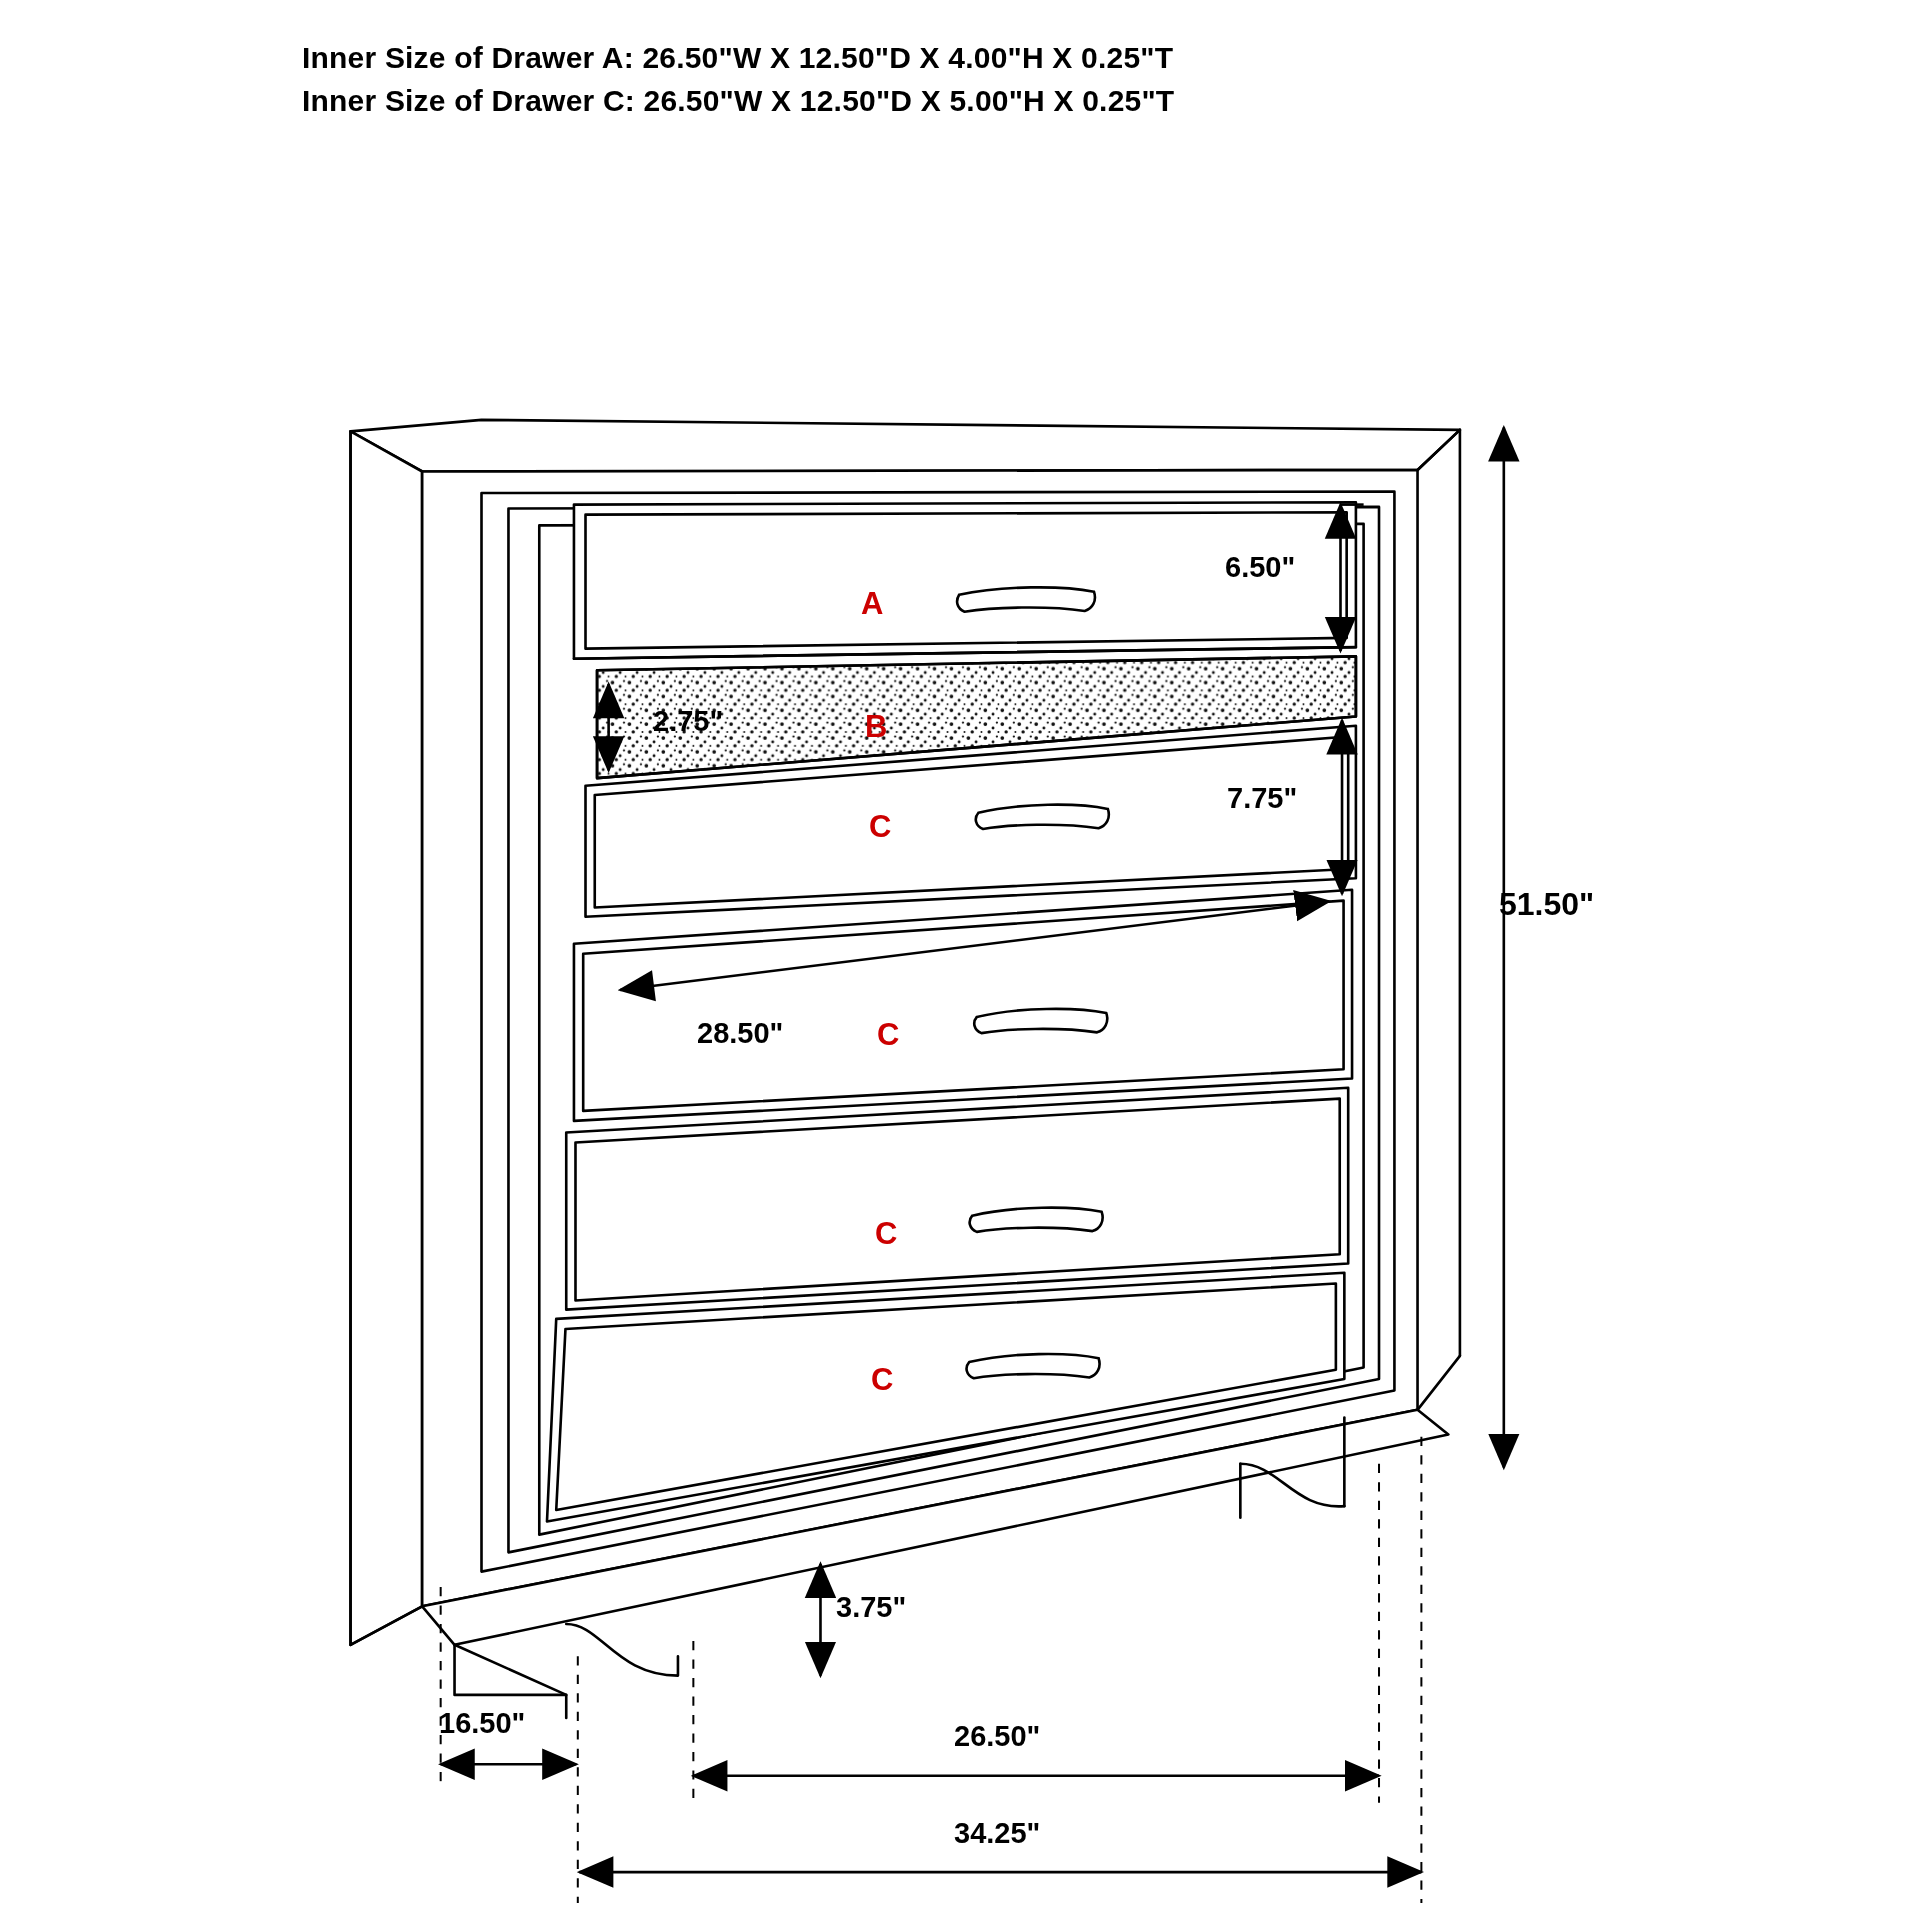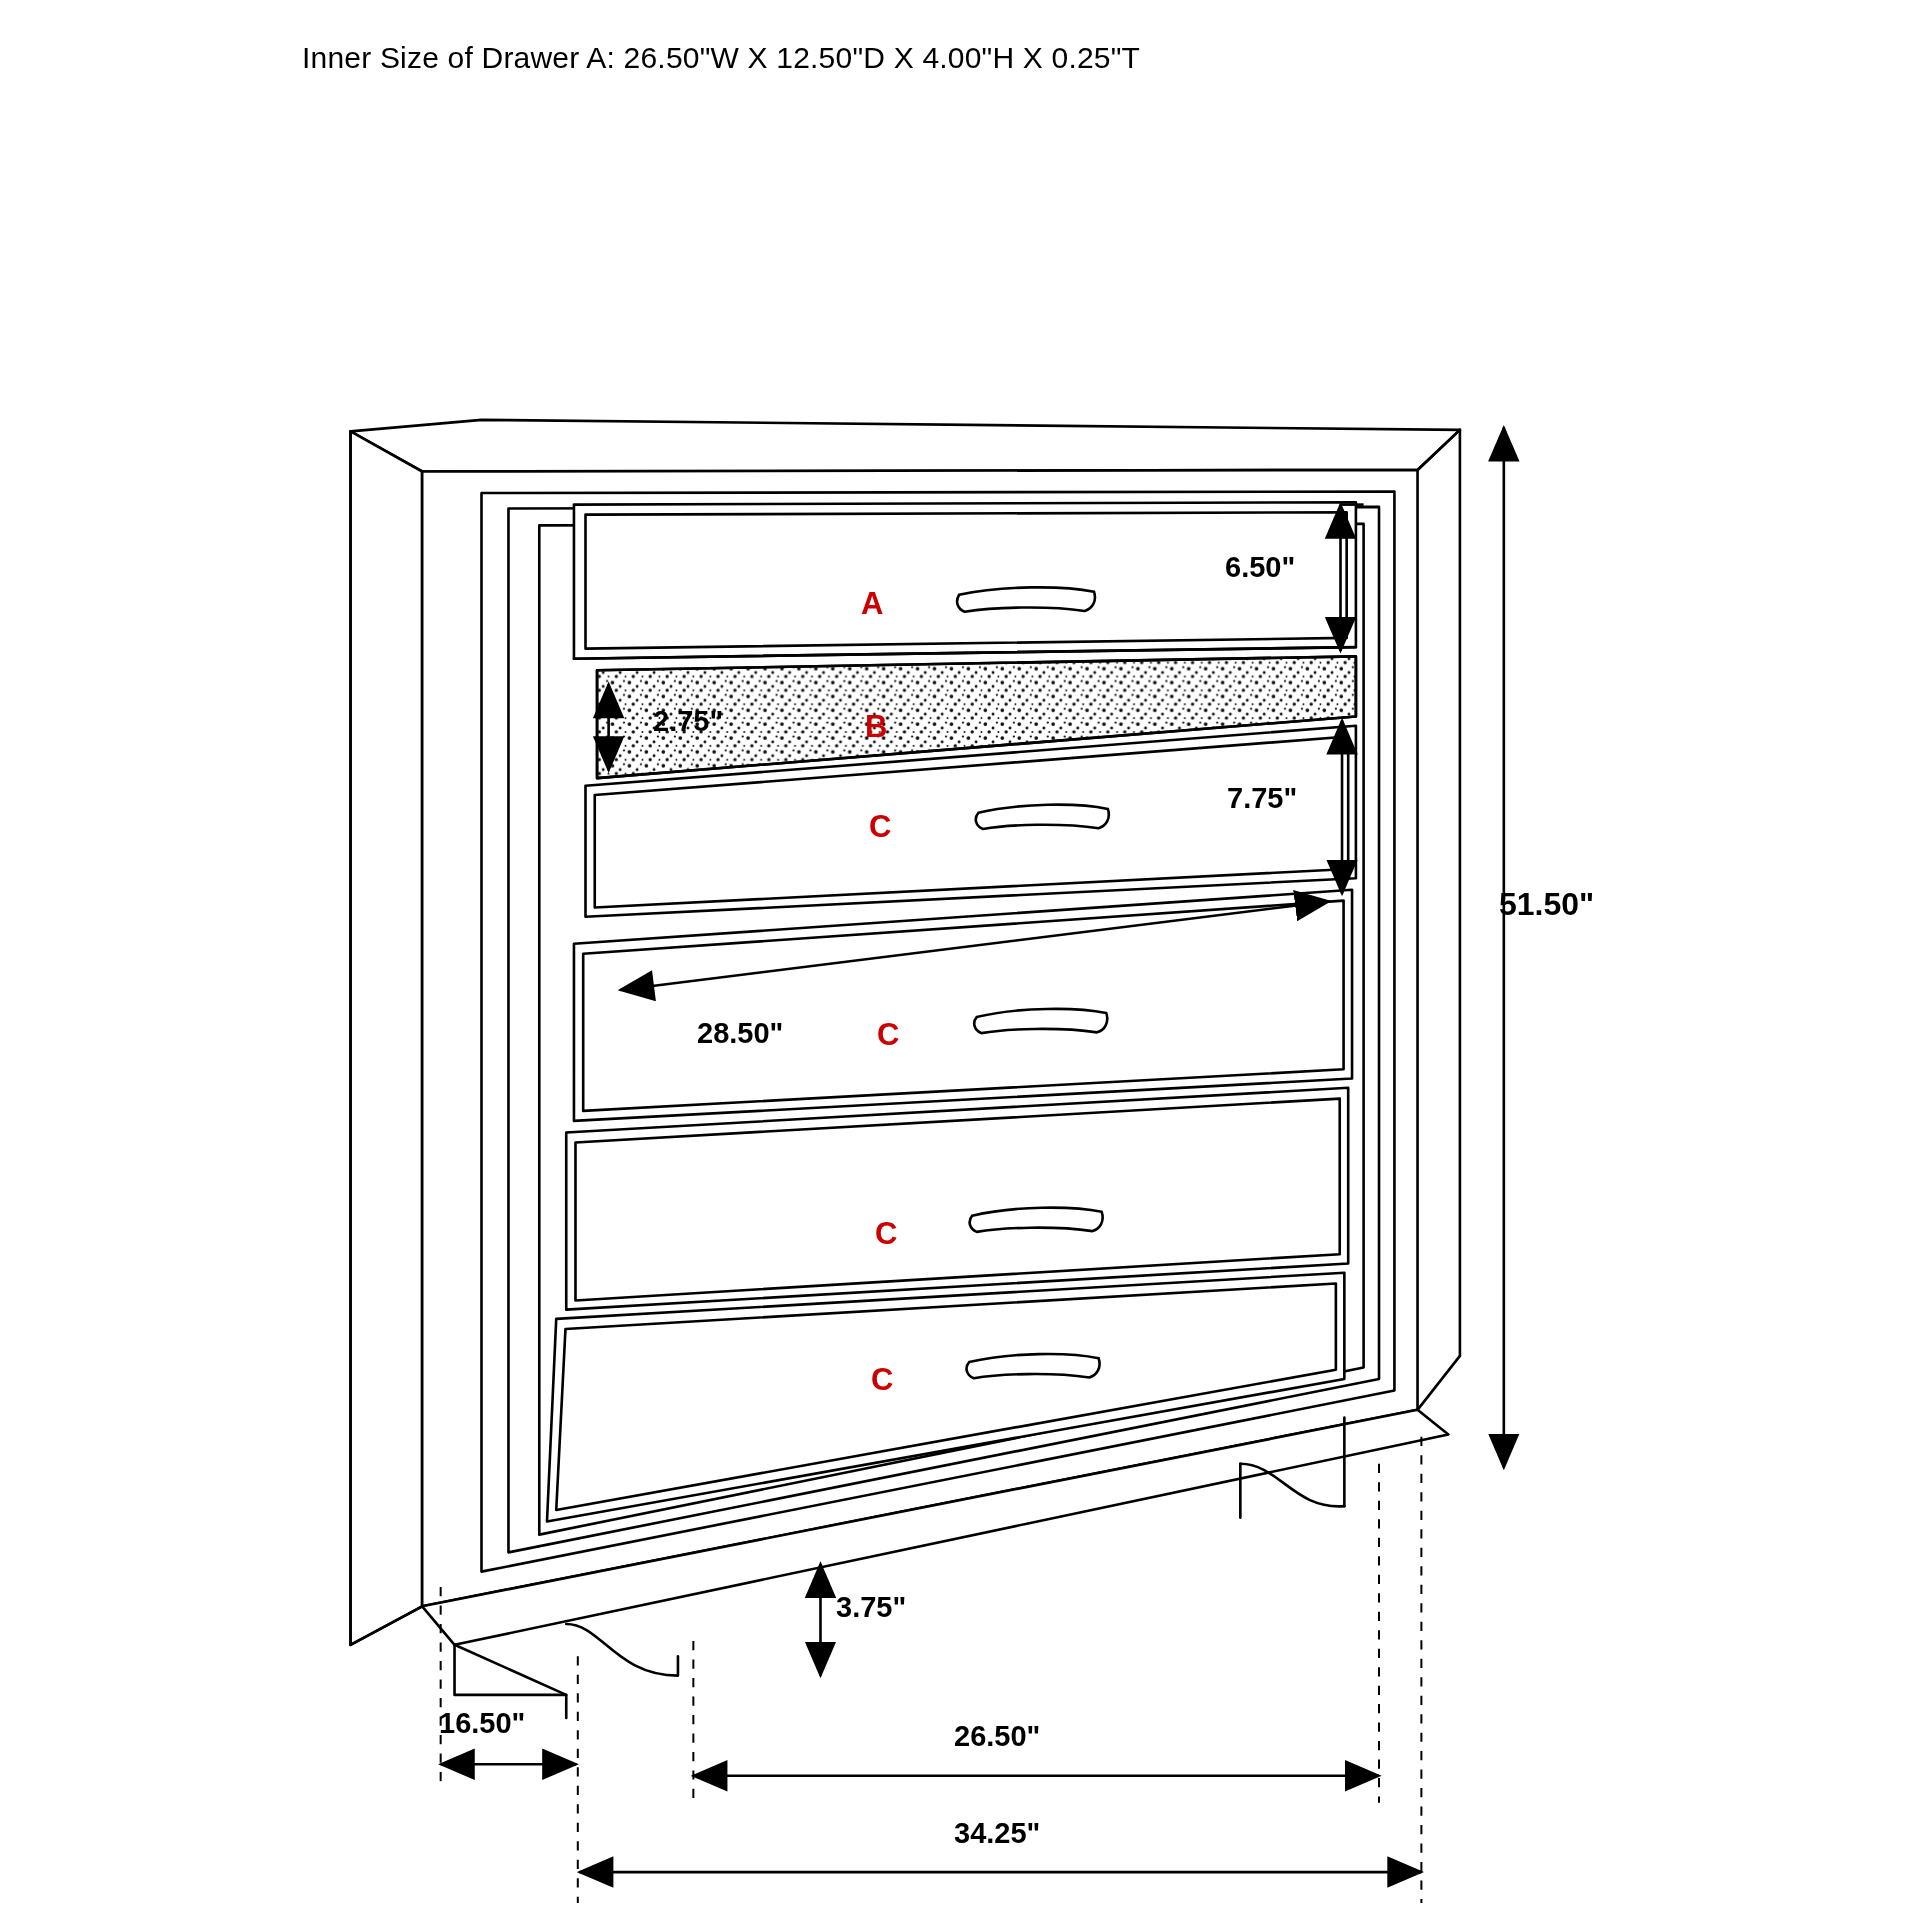--- a/index.html
+++ b/index.html
@@ -1,28 +1,29 @@
 <!DOCTYPE html>
 <html style="font-size:12.3px"><head>
 <meta charset="utf-8">
 <style>
   html,body{margin:0;padding:0;background:#ffffff;}
   body{width:1926px;height:1926px;position:relative;font-family:"Liberation Sans",sans-serif;color:#000;}
   .spec-block{position:absolute;left:302px;top:37px;width:1387px;}
-  .spec-line{font-size:30px;font-weight:normal;line-height:1.42;white-space:nowrap;letter-spacing:0.2px;}
+  .spec-line{font-size:30px;font-weight:bold;line-height:1.42;white-space:nowrap;letter-spacing:0.2px;}
   .stage{position:absolute;left:0;top:0;width:1926px;height:1926px;}
   svg{position:absolute;left:0;top:0;width:1926px;height:1926px;}
   .dim-label{position:absolute;font-size:29px;font-weight:bold;color:#000;white-space:nowrap;}
   .drawer-letter{position:absolute;font-size:31px;font-weight:bold;color:#cc0000;white-space:nowrap;}
 </style>
 </head>
 <body>
 
 <div class="spec-block">
   <div class="spec-line">Inner Size of Drawer A: 26.50"W X 12.50"D X 4.00"H X 0.25"T</div>
+  <div class="spec-line">Inner Size of Drawer C: 26.50"W X 12.50"D X 5.00"H X 0.25"T</div>
 </div>
 
 <div class="stage">
 <svg viewBox="0 0 2500 2500" xmlns="http://www.w3.org/2000/svg">
   <defs>
     <marker id="arrA" markerWidth="16" markerHeight="16" refX="13" refY="6" orient="auto">
       <path d="M0,0 L14,6 L0,12 z" fill="#000"></path>
     </marker>
     <marker id="arrB" markerWidth="16" markerHeight="16" refX="1" refY="6" orient="auto">
       <path d="M14,0 L0,6 L14,12 z" fill="#000"></path>

